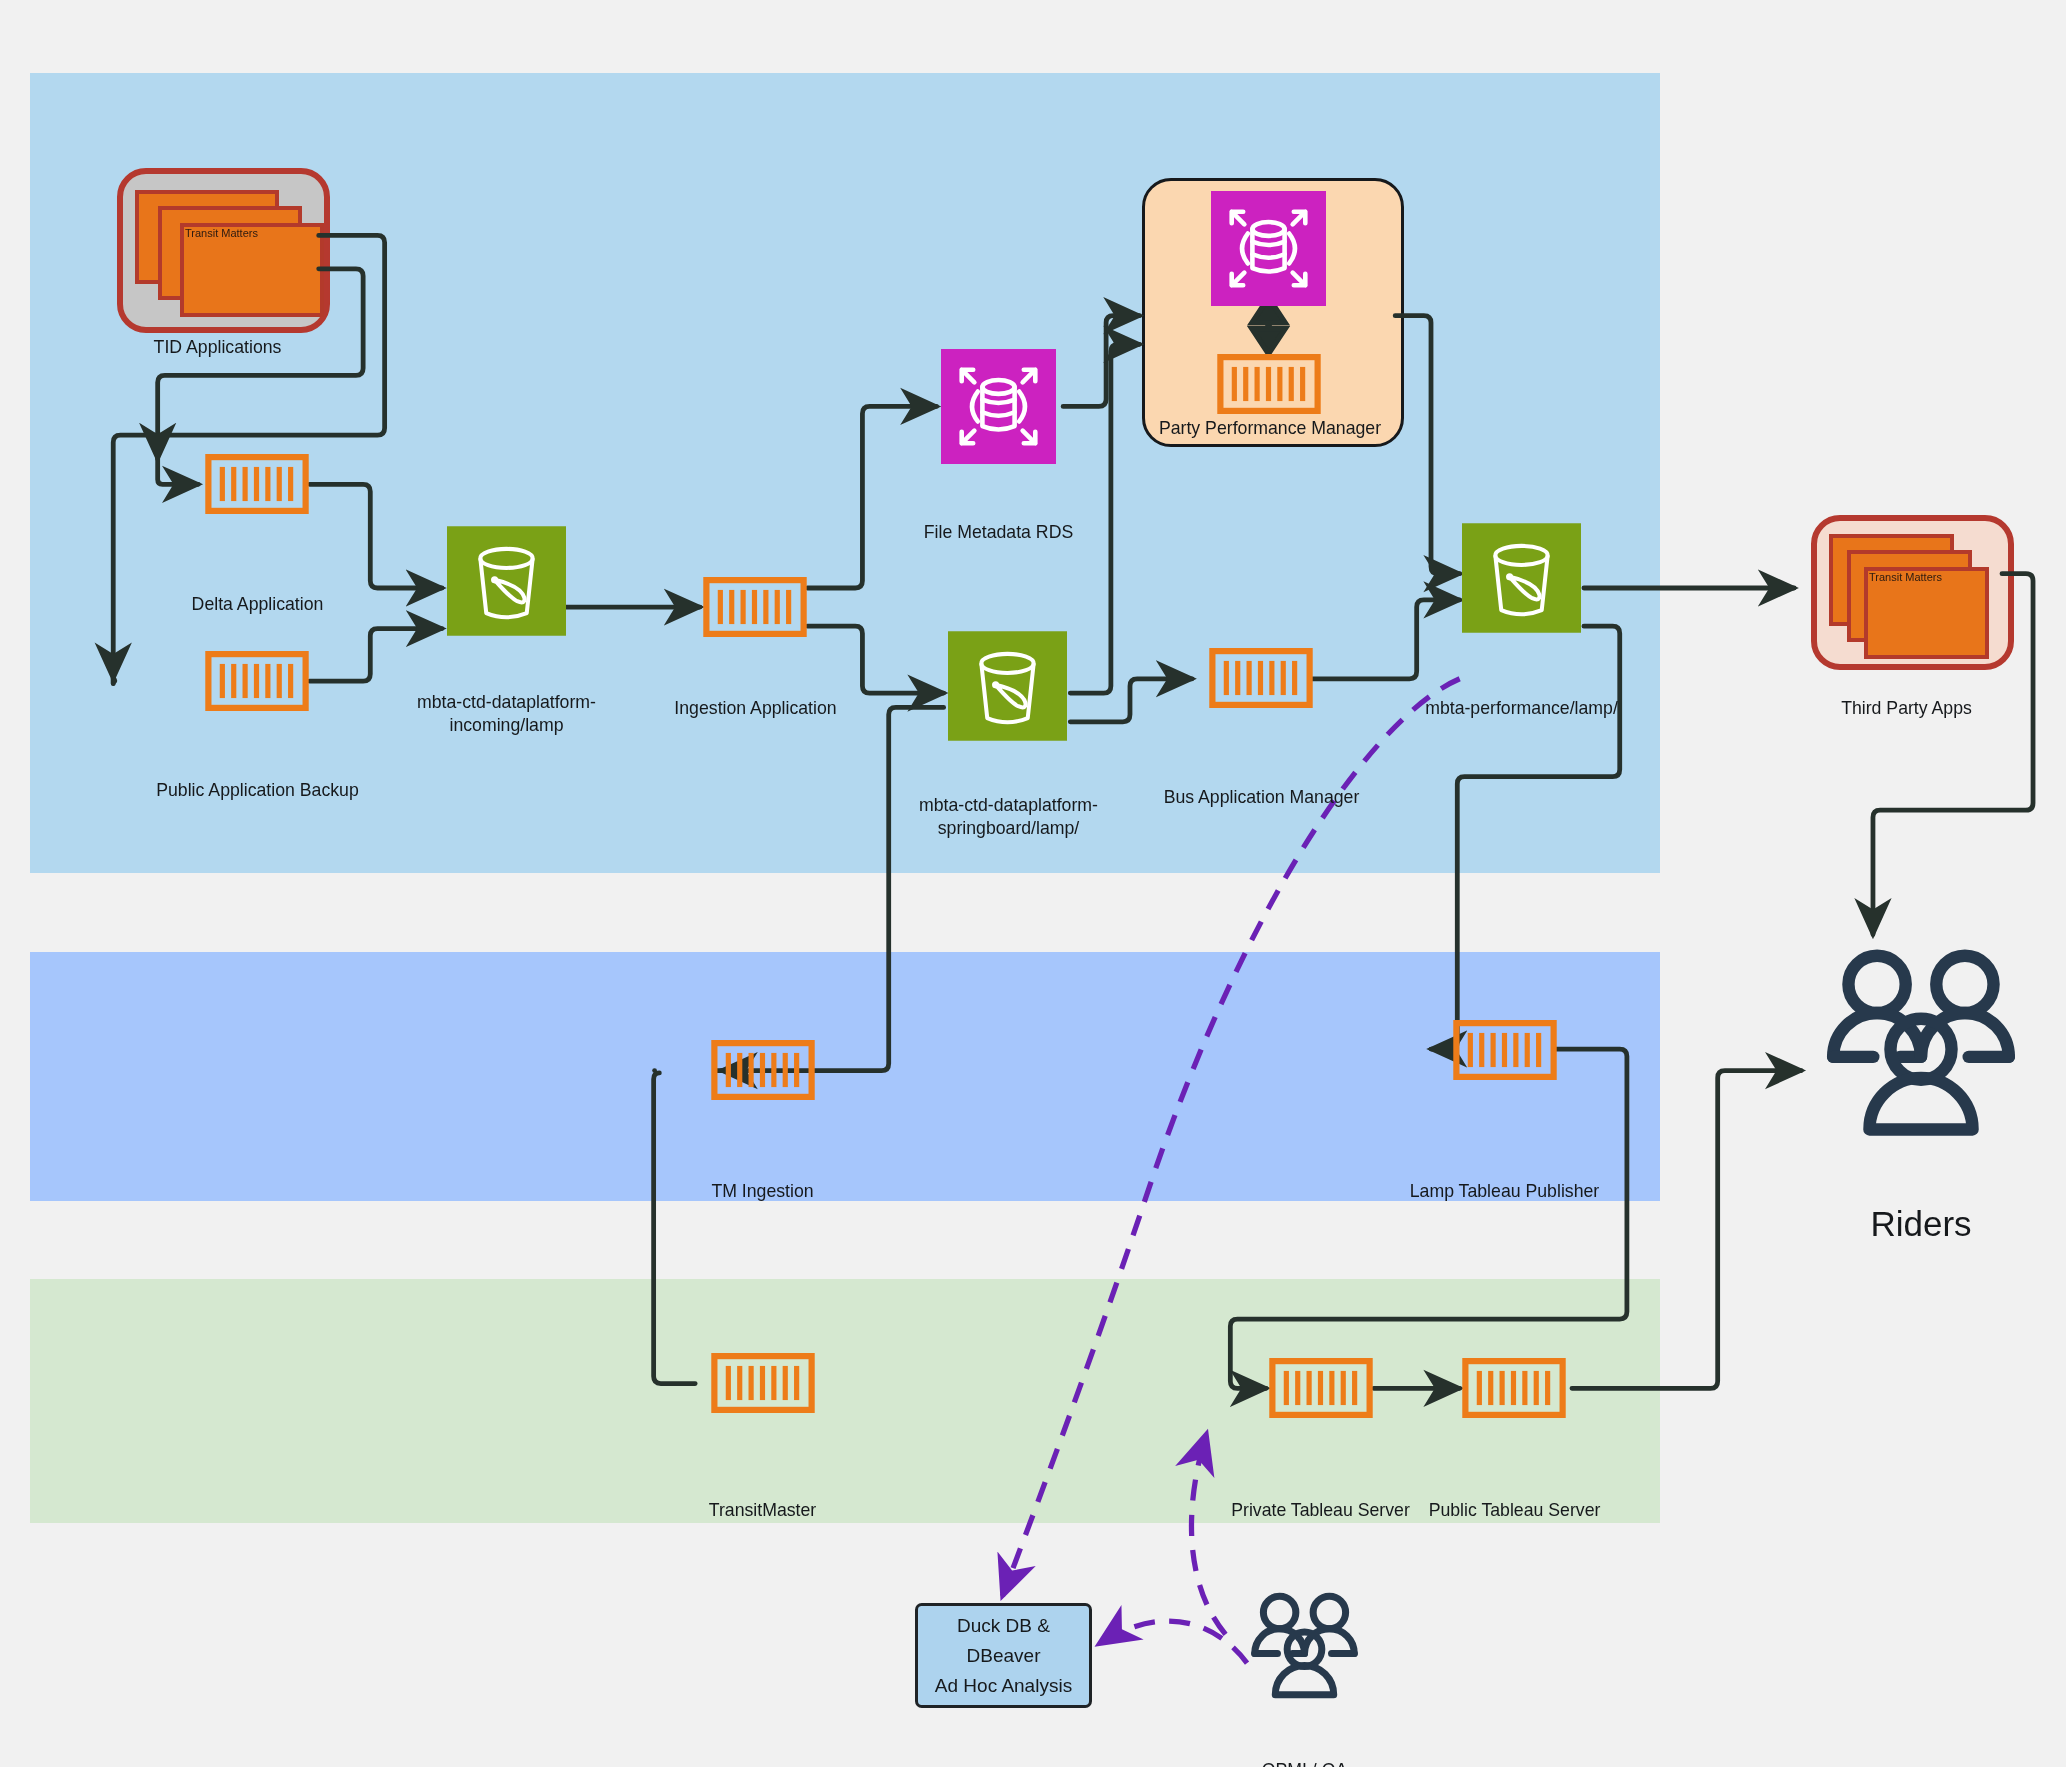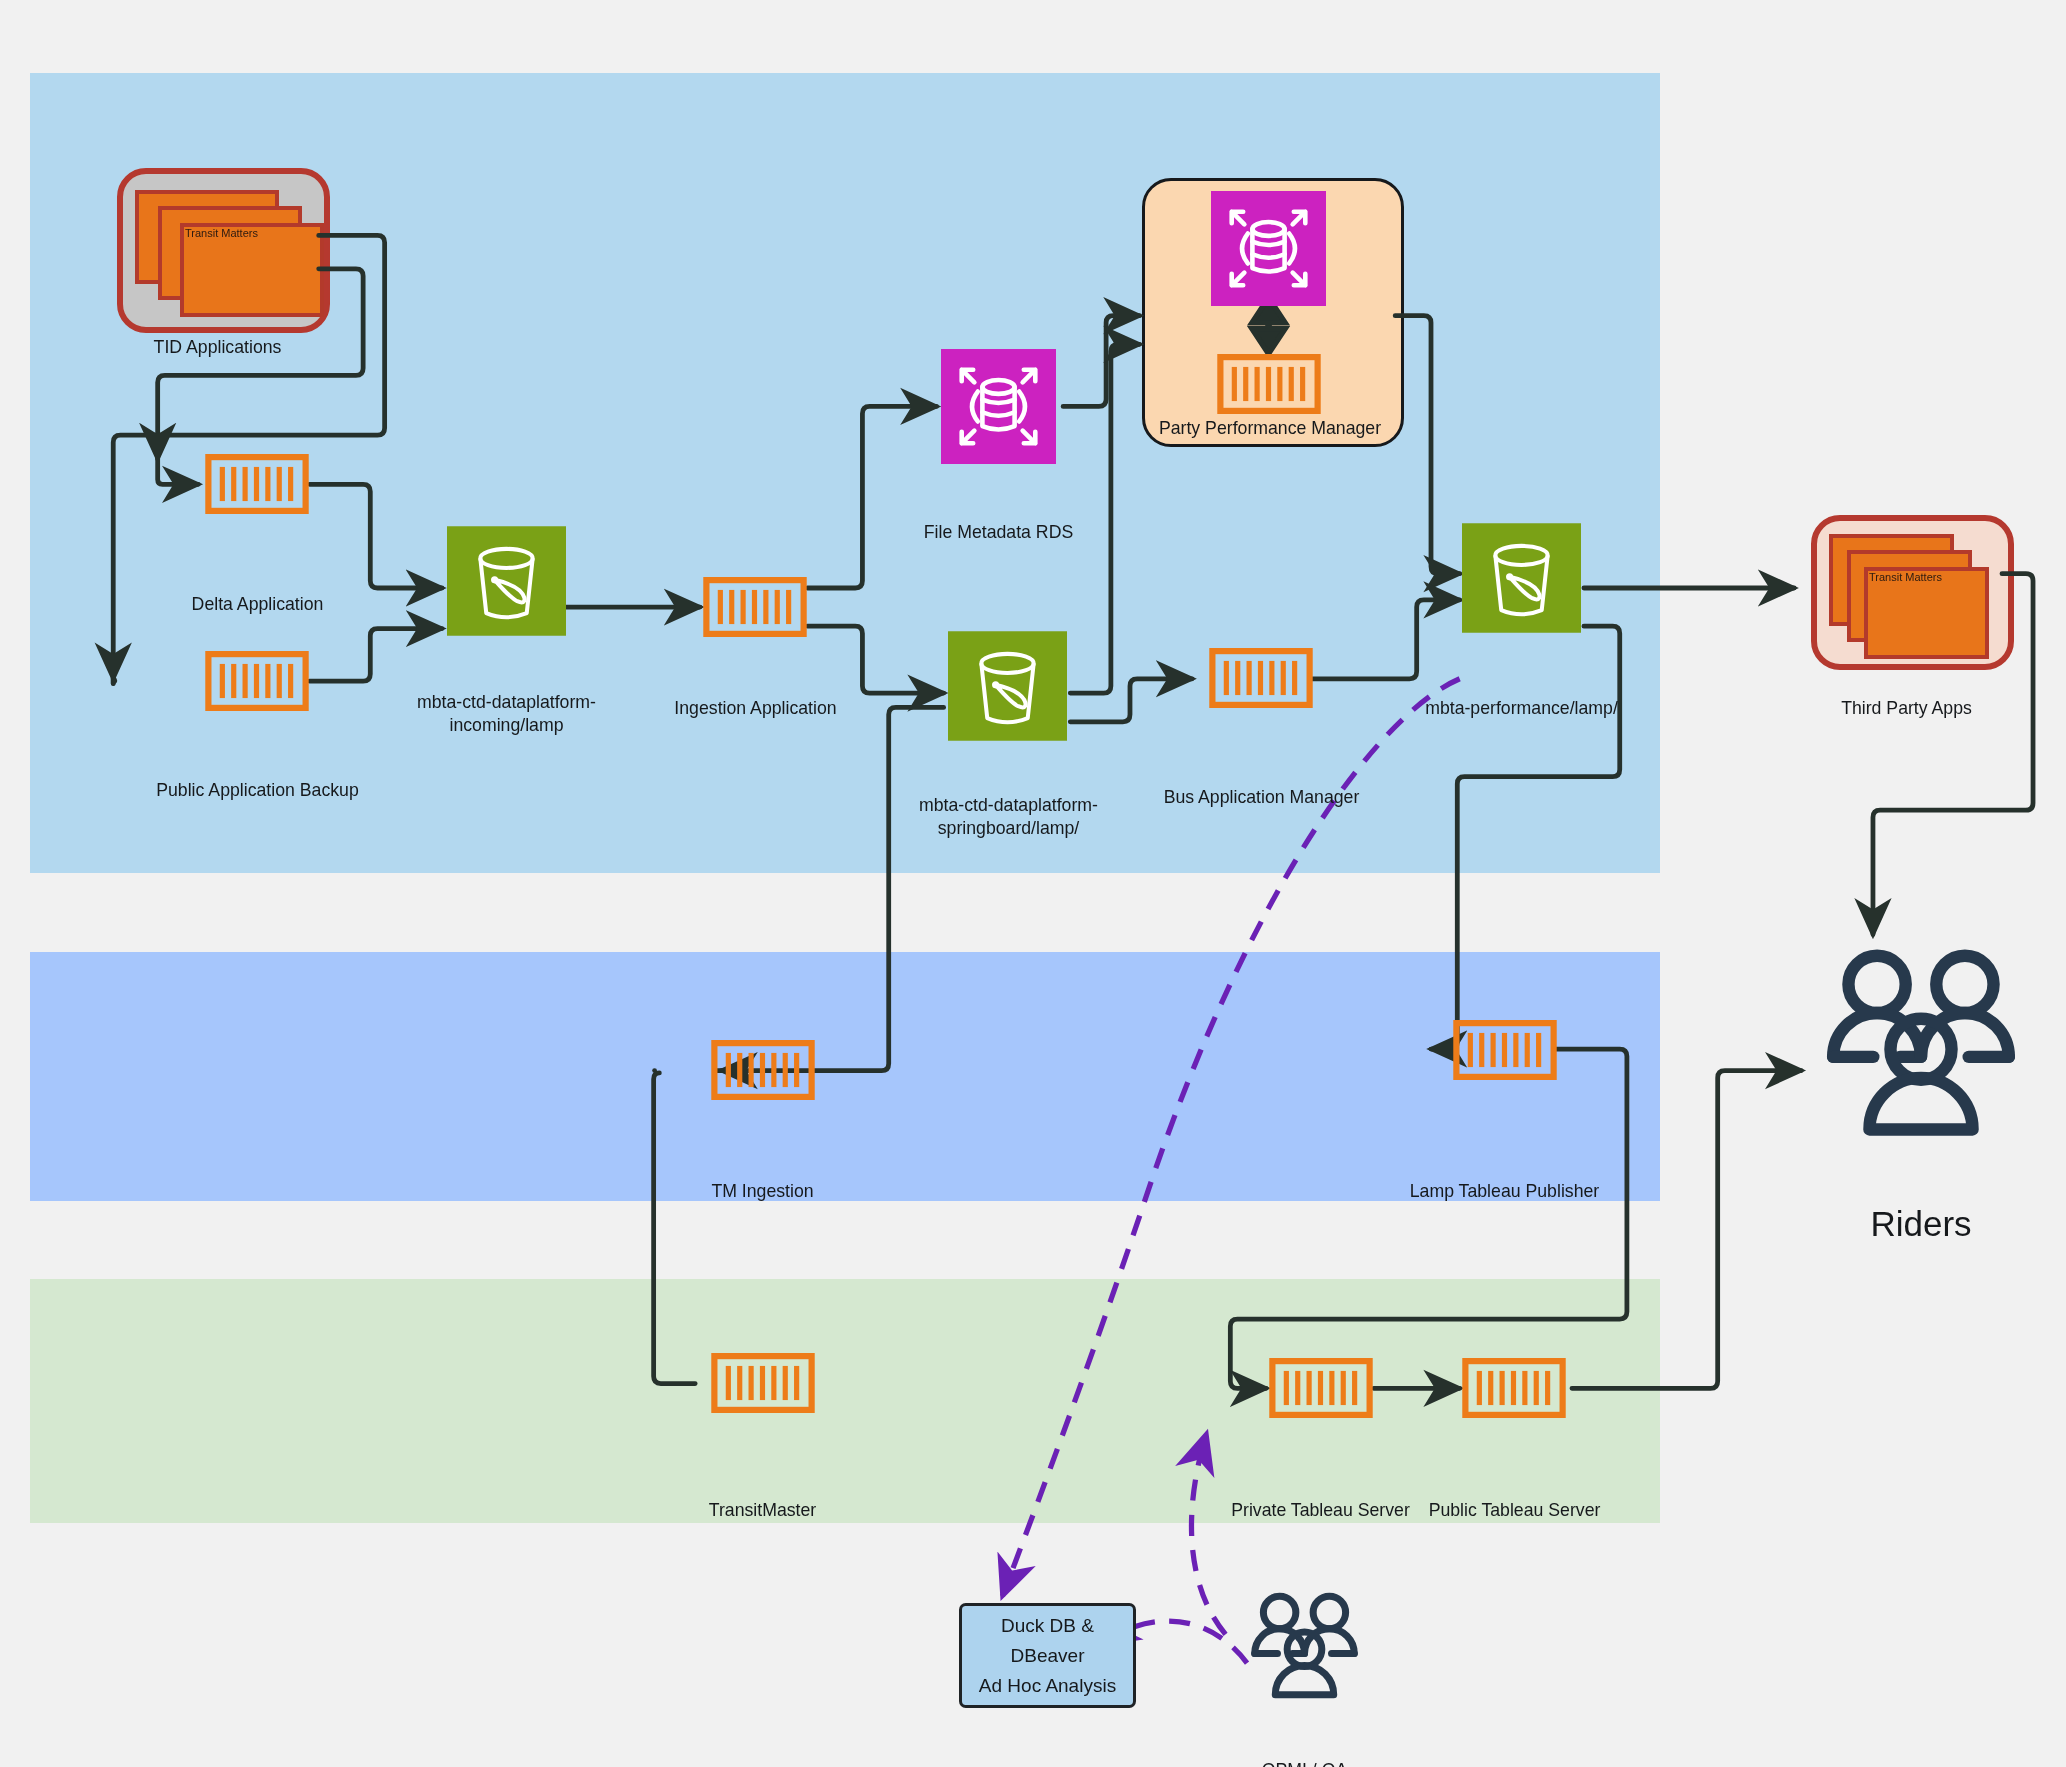--- a/index.html
+++ b/index.html
@@ -11,21 +11,21 @@
          font-size:17.7px;line-height:23.4px;white-space:pre-line;margin-top:48px;}
   .grouplabel{position:absolute;text-align:center;color:#16191c;font-size:17.7px;}
   .bigtext{position:absolute;text-align:center;color:#16191c;font-size:35px;}
   .winlabel{position:absolute;font-size:11px;color:#2b1a10;}
   svg.layer{position:absolute;left:0;top:0;width:2066px;height:1768px;
             pointer-events:none;}
   .grp{position:absolute;border-radius:29px;}
   .win{position:absolute;background:#e8751a;border:4.3px solid #b33a2b;}
   .ddbox{position:absolute;background:#add3ee;border:3.3px solid #1f2326;
          border-radius:6.7px;display:flex;align-items:center;justify-content:center;
-         text-align:center;font-size:19px;line-height:30px;color:#16191c;margin-left:44px;}
+         text-align:center;font-size:19px;line-height:30px;color:#16191c;}
 </style>
 </head>
 <body>
 
 <div id="stage">
 
   <div class="band" style="left:30px;top:73px;width:1630px;height:800px;background:#b3d8ef;"></div>
   <div class="band" style="left:30px;top:952px;width:1630px;height:249px;background:#a6c6fc;"></div>
   <div class="band" style="left:30px;top:1279px;width:1630px;height:244px;background:#d5e8d0;"></div>
 

